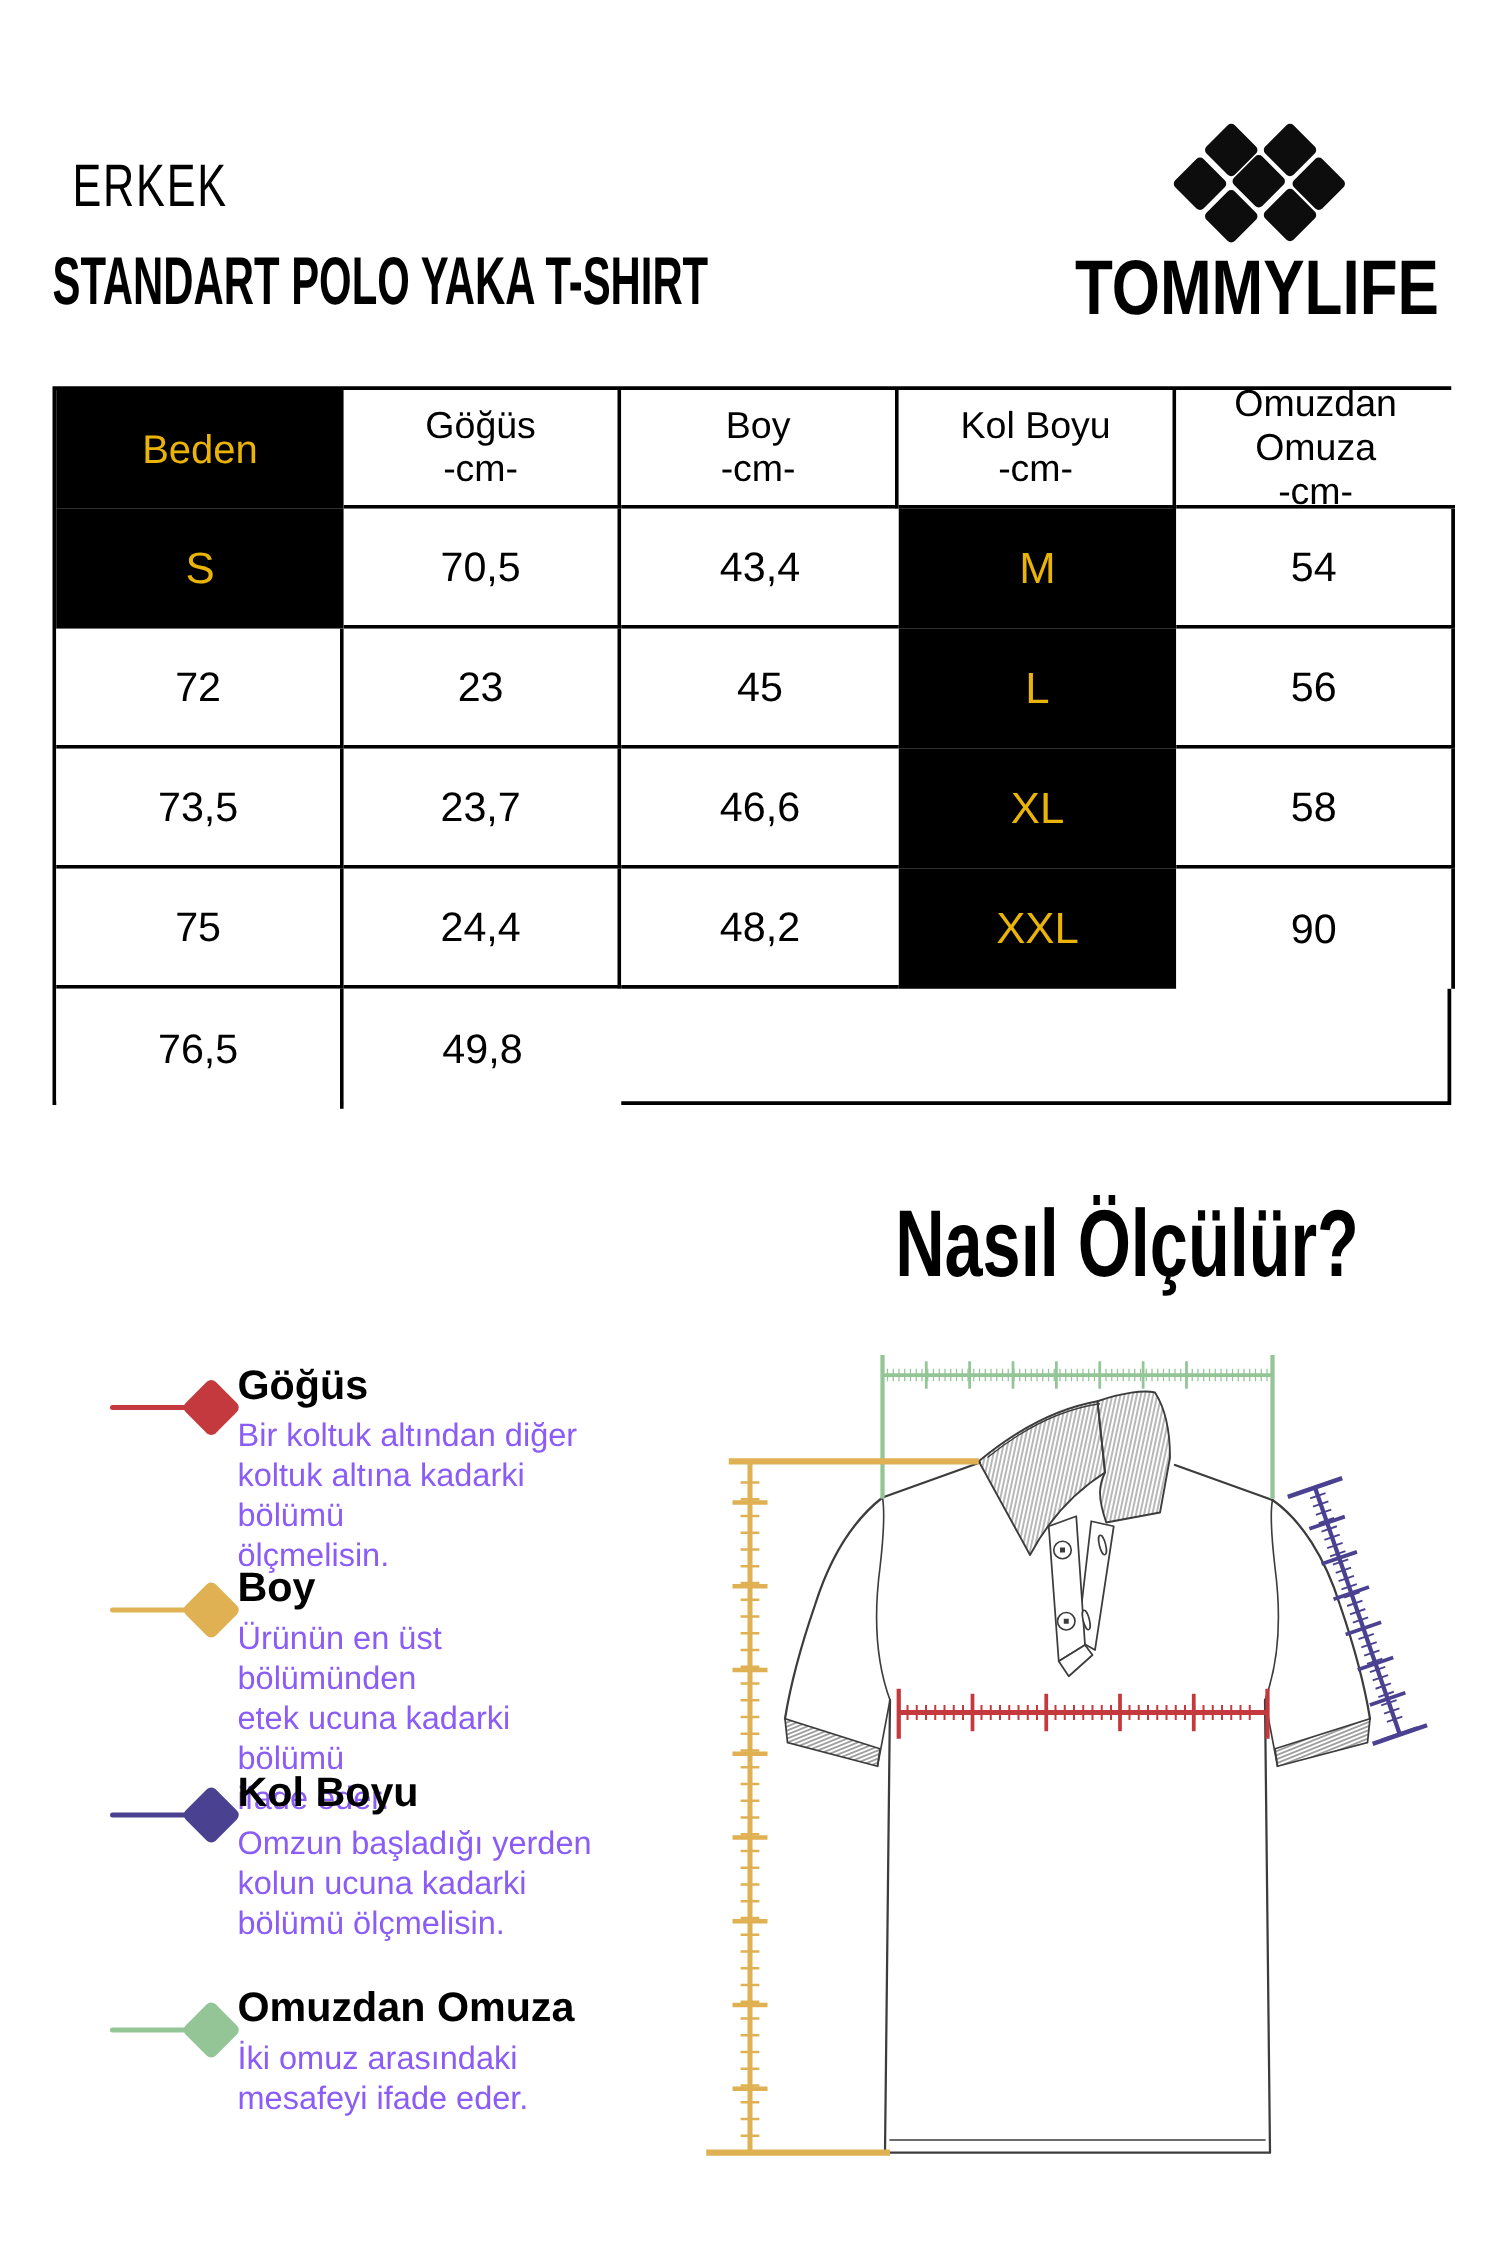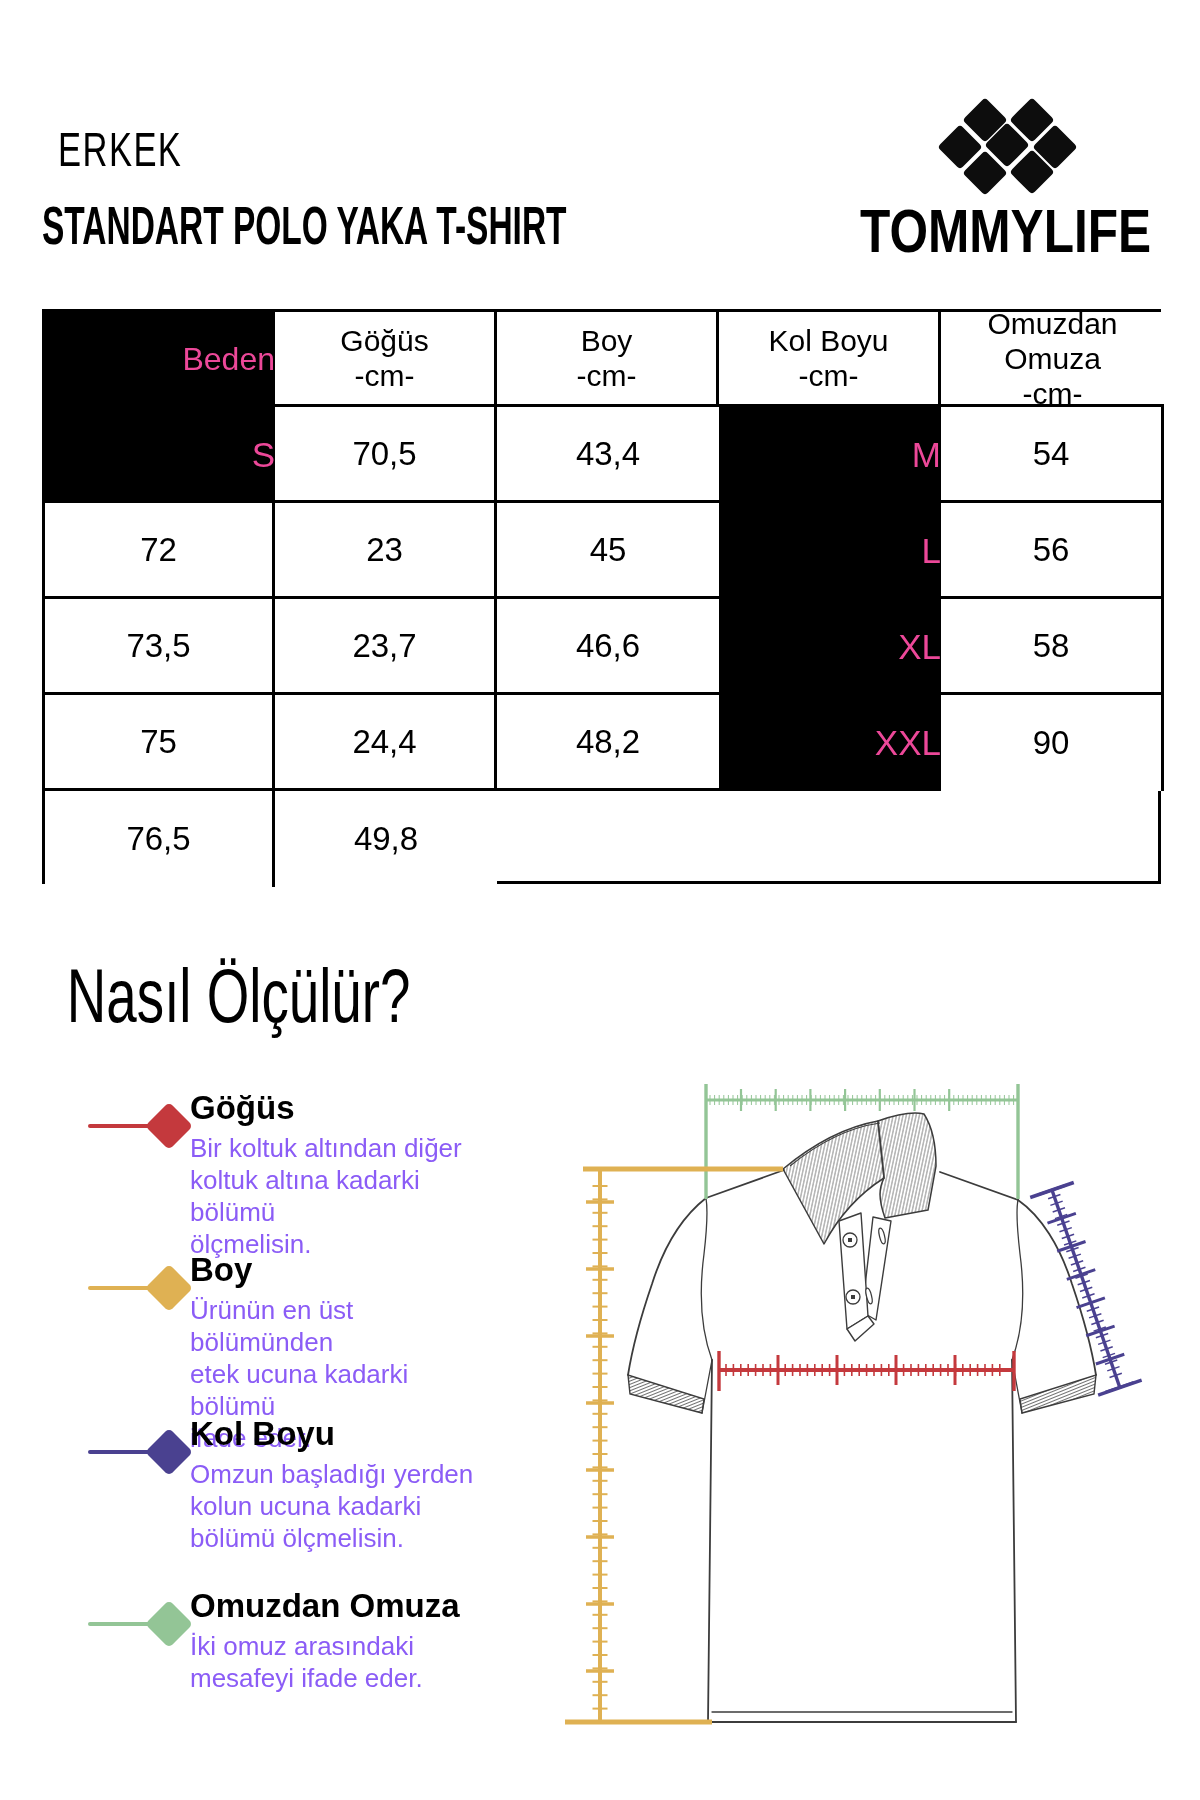--- a/index.html
+++ b/index.html
@@ -21,29 +21,29 @@
   
   #size-table{position:absolute;left:42px;top:309px;width:1119px;height:575px;
               display:grid;grid-template-columns:230px 222px 222px 222px 223px;
               grid-template-rows:95px repeat(5,96px);
               border:3px solid #000;box-sizing:border-box;background:#fff;}
   .cell{display:flex;flex-direction:column;align-items:center;justify-content:center;
         border-right:3px solid #000;border-bottom:3px solid #000;box-sizing:border-box;
         background:#fff;text-align:center;}
   .cell.lastcol{border-right:none;}
   .cell.lastrow{border-bottom:none;}
-  .cell.dark{background:#000;color:#ec4899;border-right:none;border-bottom:none;align-items:flex-end;}
+  .cell.dark{background:#000;color:#eab308;border-right:none;border-bottom:none;}
   .th-label{font-size:30px;line-height:35px;font-weight:400;}
   .corner-label{font-size:32px;font-weight:400;}
   .size-label{font-size:35px;font-weight:400;}
   .value-label{font-size:33px;font-weight:400;}
 
   
-  #measure-title{position:absolute;left:0;top:958px;width:1159px;text-align:left;
-                 font-size:76px;font-weight:400;line-height:1;}
+  #measure-title{position:absolute;left:0;top:958px;width:1159px;text-align:right;
+                 font-size:76px;font-weight:700;line-height:1;}
   #measure-title .cond{transform-origin:center;transform:scaleX(.72);}
 
   
   .legend-item{position:absolute;left:0;width:480px;}
   .legend-marker{position:absolute;left:88px;top:18px;width:110px;height:40px;}
   .legend-line{position:absolute;left:0;top:18px;width:82px;height:4px;border-radius:2px;}
   .legend-diamond{position:absolute;left:64px;top:3px;width:34px;height:34px;border-radius:5px;
                   transform:rotate(45deg);}
   .legend-text{margin-left:190px;}
   .legend-name{font-size:33px;font-weight:700;line-height:40px;margin:0;}

